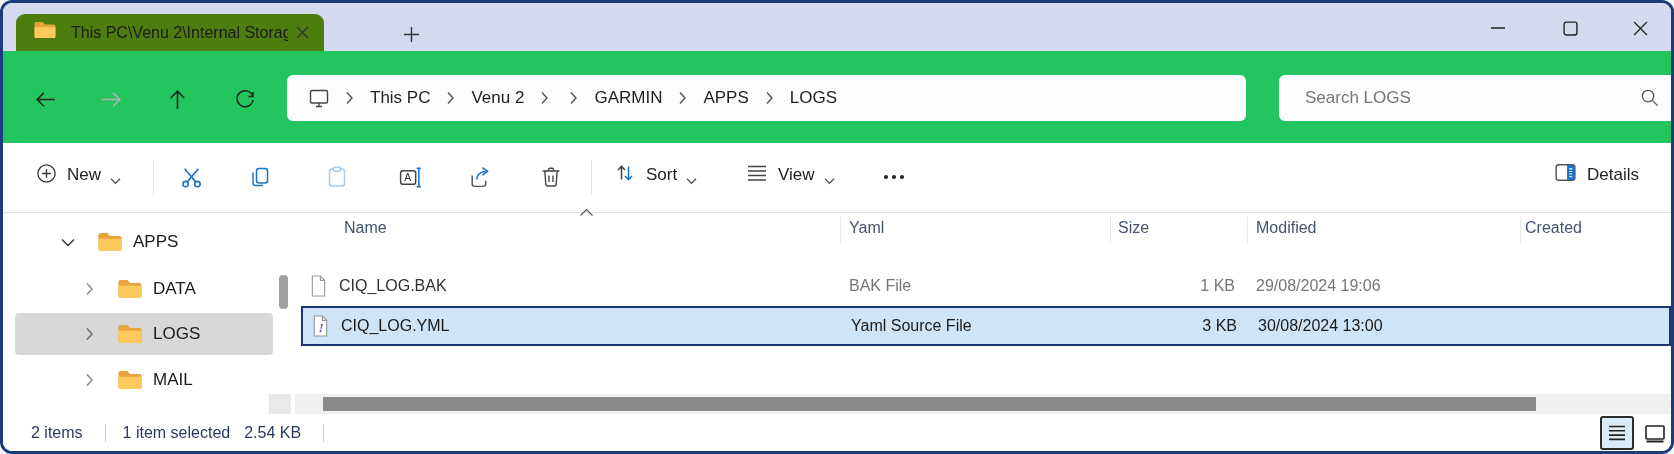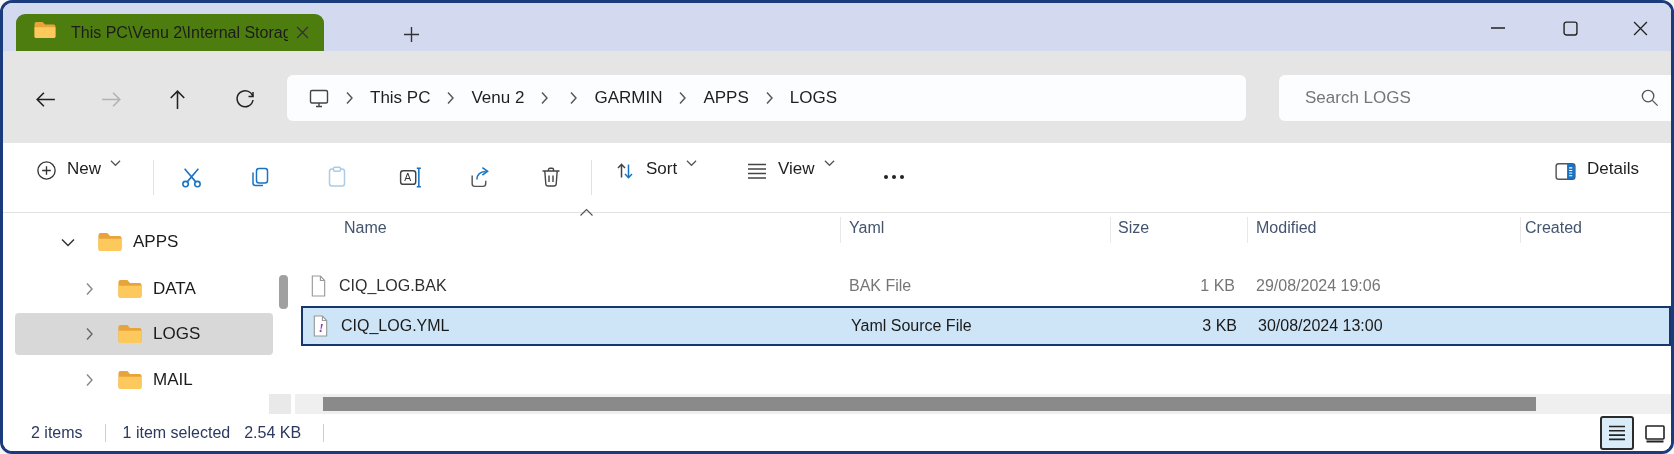--- a/index.html
+++ b/index.html
@@ -8,34 +8,34 @@
   .abs{position:absolute;}
   
   .tabbar{left:0;top:0;width:100%;height:48px;background:#d3daf0;}
   .tab{left:13px;top:11px;width:308px;height:37px;background:#4d7c0f;border-radius:9px 9px 0 0;
     display:flex;align-items:center;padding:0 8px 0 17px;box-sizing:border-box;}
   .tab-title{font-size:16px;color:#1c1c1c;white-space:nowrap;overflow:hidden;width:248px;margin-left:14px;}
   .tab-close{width:30px;height:30px;display:flex;align-items:center;justify-content:center;border-radius:5px;margin-left:2px;}
   .newtab{left:392px;top:16px;width:32px;height:30px;display:flex;align-items:center;justify-content:center;border-radius:5px;}
   .winbtn{top:8px;width:48px;height:34px;display:flex;align-items:center;justify-content:center;}
   
-  .navbar{left:0;top:48px;width:100%;height:92px;background:#e5e5e5;}
+  .navbar{left:0;top:48px;width:100%;height:92px;background:#22c55e;}
   .navbtn{top:28px;width:44px;height:40px;display:flex;align-items:center;justify-content:center;border-radius:5px;}
   .crumbbar{left:284px;top:24px;width:959px;height:46px;background:#fcfdff;border-radius:6px;
     display:flex;align-items:center;padding-left:20px;box-sizing:border-box;font-size:17px;color:#1f1f1f;}
   .crumb{padding:4px 6px;border-radius:4px;white-space:nowrap;}
   .crumb-sep{margin:0 10px;display:flex;align-items:center;}
   .searchbar{left:1252px;top:24px;width:397px;height:46px;background:#fcfdff;border-radius:6px;box-sizing:border-box;margin-left:24px;}
   .searchbar input{position:absolute;left:0;top:0;width:100%;height:100%;border:none;outline:none;background:transparent;
     padding:0 44px 0 26px;font-size:17px;font-family:"Liberation Sans",sans-serif;color:#1f1f1f;box-sizing:border-box;}
   .searchbar input::placeholder{color:#767676;opacity:1;}
   .search-ico{position:absolute;right:16px;top:12px;}
   
   .toolbar{left:0;top:140px;width:100%;height:69px;background:#ffffff;}
-  .tbtn{top:16px;height:40px;display:flex;align-items:flex-start;gap:9px;padding:0 10px;border-radius:5px;font-size:17px;color:#1f1f1f;}
+  .tbtn{top:2px;height:40px;display:flex;align-items:flex-end;gap:9px;padding:0 10px;border-radius:5px;font-size:17px;color:#1f1f1f;}
   .ticon{top:14px;width:46px;height:40px;display:flex;align-items:center;justify-content:center;border-radius:5px;}
   .tsep{top:17px;width:1px;height:35px;background:#e1e1e1;}
   
   .content-divider{left:0;top:209px;width:100%;height:1px;background:#e2e2e2;}
   .side-item{left:0;width:272px;height:38px;display:flex;align-items:center;font-size:17px;color:#1b1b1b;}
   .side-sel{left:12px;top:310px;width:258px;height:42px;background:#d8d8d8;border-radius:4px;}
   .vscroll{left:276px;top:272px;width:9px;height:34px;background:#a0a0a0;border-radius:4px;}
   .hdr{top:216px;font-size:16px;color:#44546e;white-space:nowrap;}
   .coldiv{top:214px;width:1px;height:26px;background:#e8e8e8;}
   .row{left:298px;width:1370px;height:40px;display:flex;align-items:center;font-size:16px;box-sizing:border-box;}

